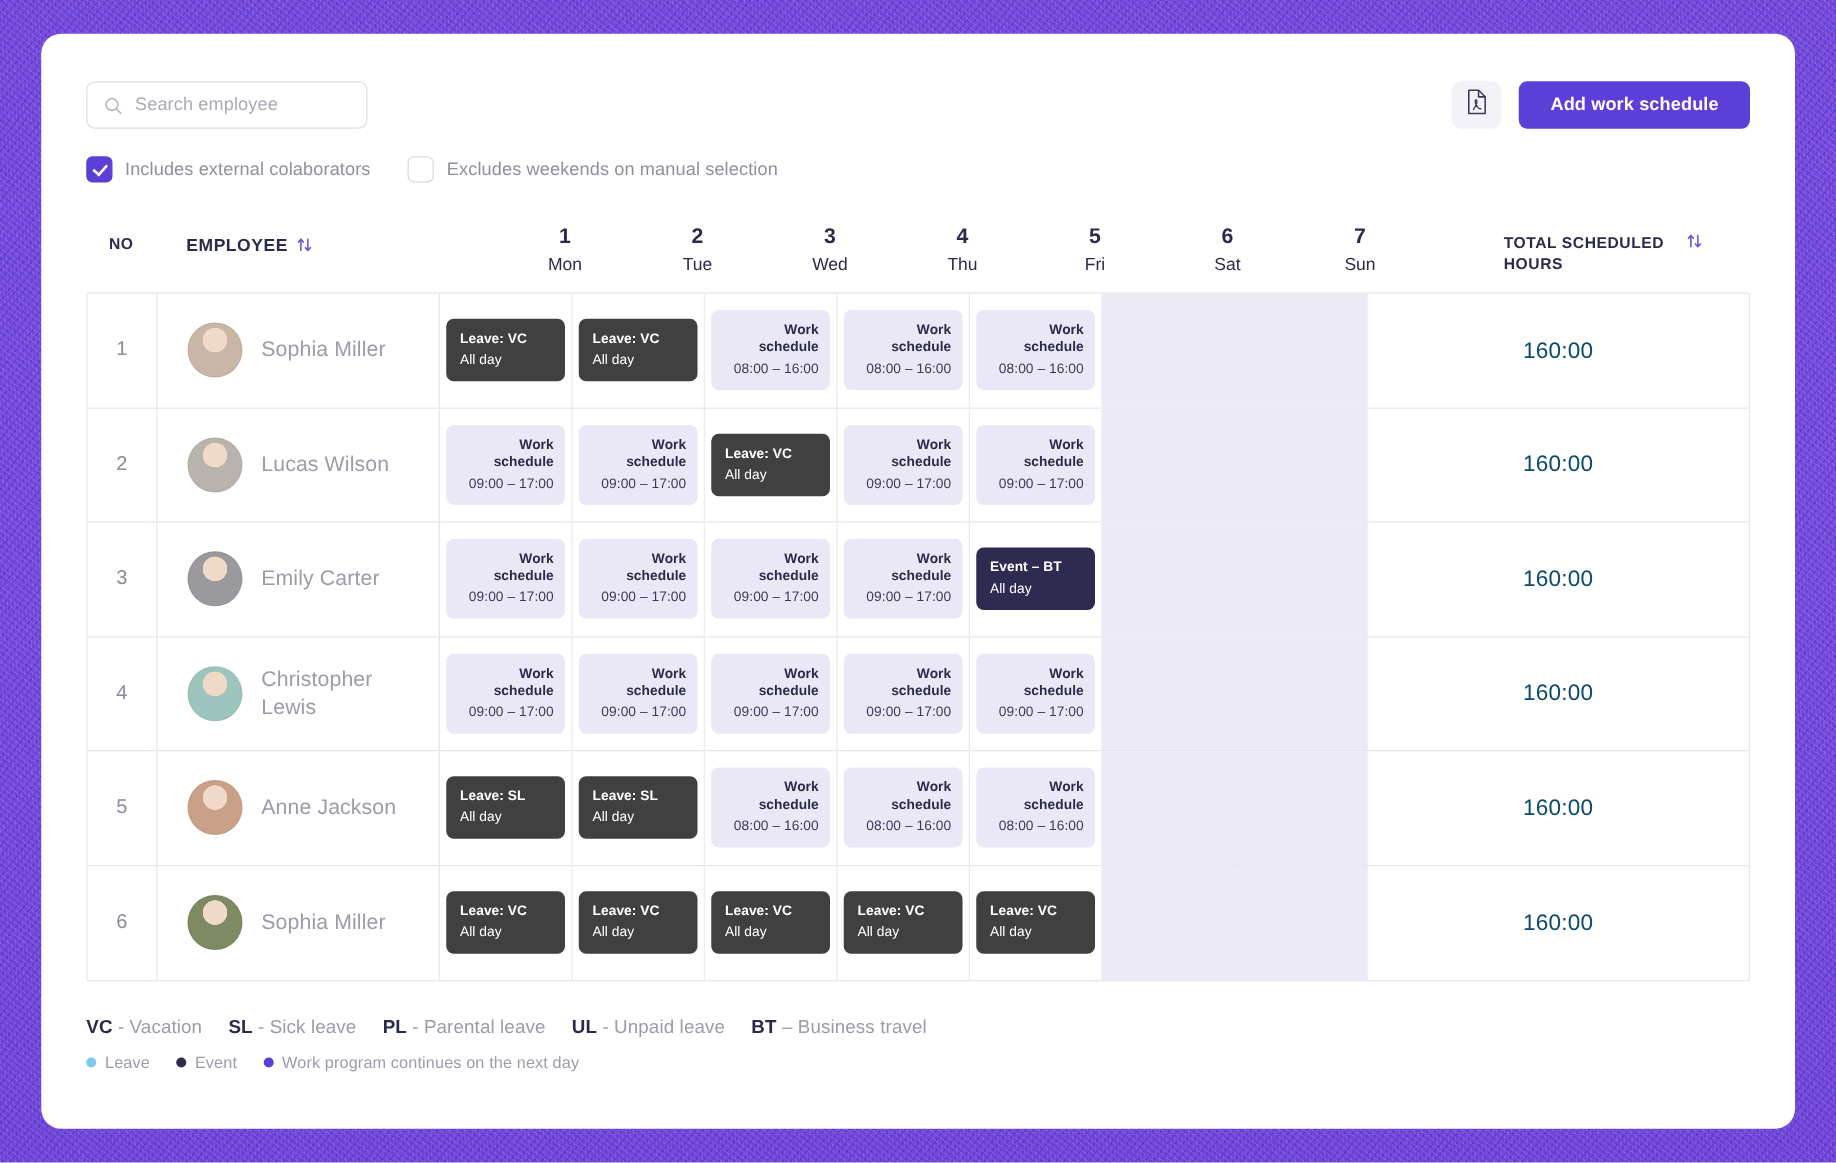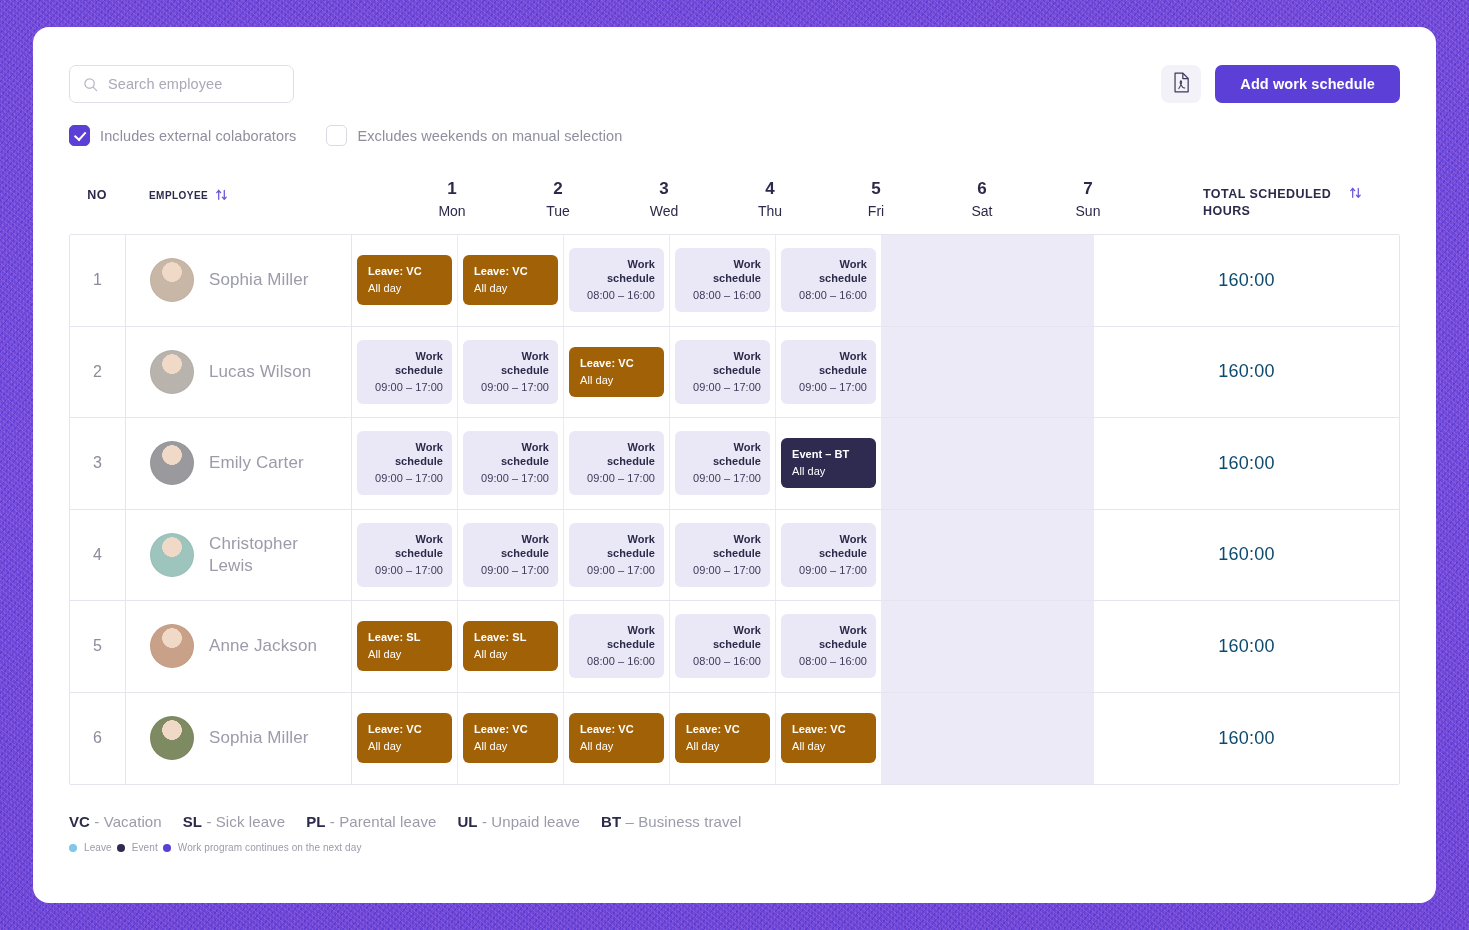--- a/index.html
+++ b/index.html
@@ -103,21 +103,21 @@
 
   
   .thead {
     display: flex; align-items: flex-start;
     margin-top: 32px;
     padding-bottom: 12px;
     color: #2c2a4a;
     gap: 24px;
   }
   .th-no  { width: 56px;  text-align: center; font-size: 12.5px; font-weight: bold; letter-spacing: .45px; padding-top: 10px; }
-  .th-emp { width: 226px; display: flex; align-items: center; gap: 7px; font-size: 10px; font-weight: bold; letter-spacing: .45px; padding-top: 10px; padding-left: 0px; }
+  .th-emp { width: 226px; display: flex; align-items: center; gap: 7px; font-size: 14px; font-weight: bold; letter-spacing: .45px; padding-top: 10px; padding-left: 0px; }
   .th-day { width: 106px; text-align: center; }
   .th-day .dnum { font-size: 17px; font-weight: bold; color: #2c2a4a; line-height: 22px; }
   .th-day .dname { font-size: 14px; color: #2c2a4a; line-height: 22px; }
   .th-total {
     flex: 1; display: flex; align-items: flex-start; justify-content: center; gap: 14px;
     padding-top: 8px;
   }
   .th-total .tt {
     font-size: 12.5px; font-weight: bold; letter-spacing: .45px; line-height: 17px;
     width: 132px;
@@ -162,39 +162,39 @@
     padding: 9px 9px 10px 11px;
     line-height: 14px;
   }
   .chip .l1 { font-size: 11px; font-weight: bold; letter-spacing: .05px; }
   .chip .l2 { font-size: 11px; margin-top: 3px; letter-spacing: .05px; }
 
   .chip.work  { background: #eae8f6; text-align: right; }
   .chip.work .l1 { color: #2c2a4a; }
   .chip.work .l2 { color: #3c3a58; }
 
-  .chip.leave { background: #a16207; }
+  .chip.leave { background: #404040; }
   .chip.leave .l1,
   .chip.leave .l2 { color: #ffffff; }
 
   .chip.event { background: #2e2a50; }
   .chip.event .l1,
   .chip.event .l2 { color: #ffffff; }
 
   .td-total {
     flex: 1; display: flex; align-items: center; justify-content: center;
     font-size: 18px; color: #0c4a6e; letter-spacing: .2px;
   }
 
   
   .legend { margin-top: 28px; }
   .legend-abbr { display: flex; gap: 21px; font-size: 15px; }
   .legend-abbr .item { color: #9b9baa; letter-spacing: .1px; }
   .legend-abbr .item b { color: #2c2a4a; font-weight: bold; }
-  .legend-dots { display: flex; gap: 5px; margin-top: 12px; font-size: 10px; }
+  .legend-dots { display: flex; gap: 21px; margin-top: 12px; font-size: 13px; }
   .legend-dots .item { display: flex; align-items: center; gap: 7px; color: #9b9baa; letter-spacing: .1px; }
   .dot { width: 8px; height: 8px; border-radius: 50%; flex: 0 0 auto; }
 </style>
 </head>
 <body>
 
 <div id="frame"></div>
 
 <div id="card">
   <div id="inner">

